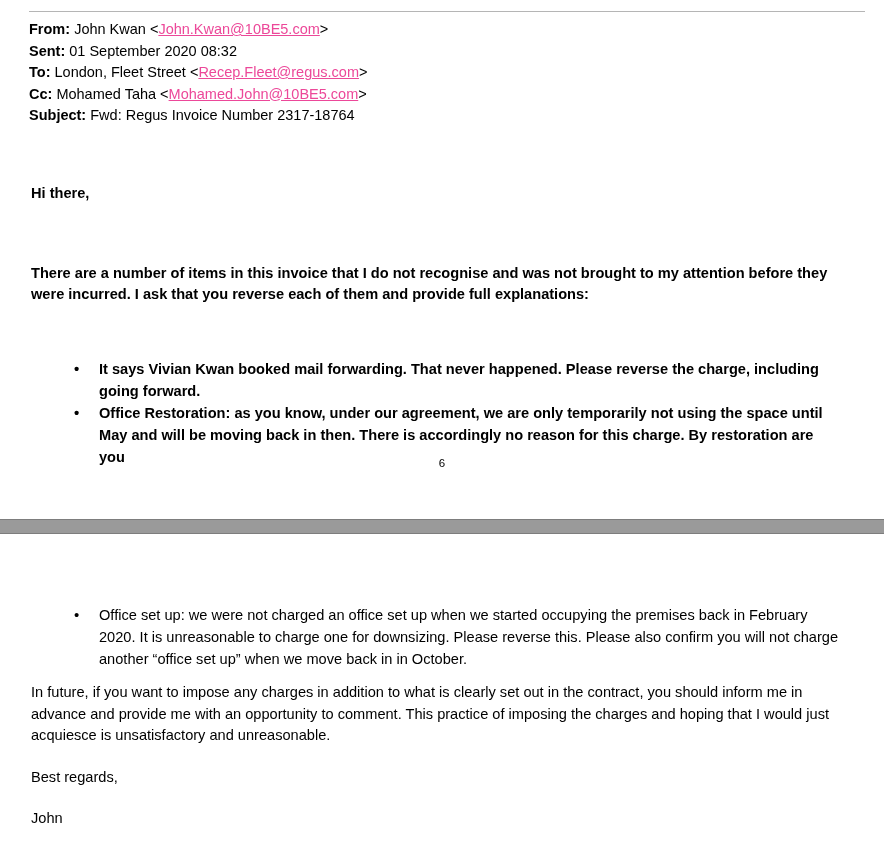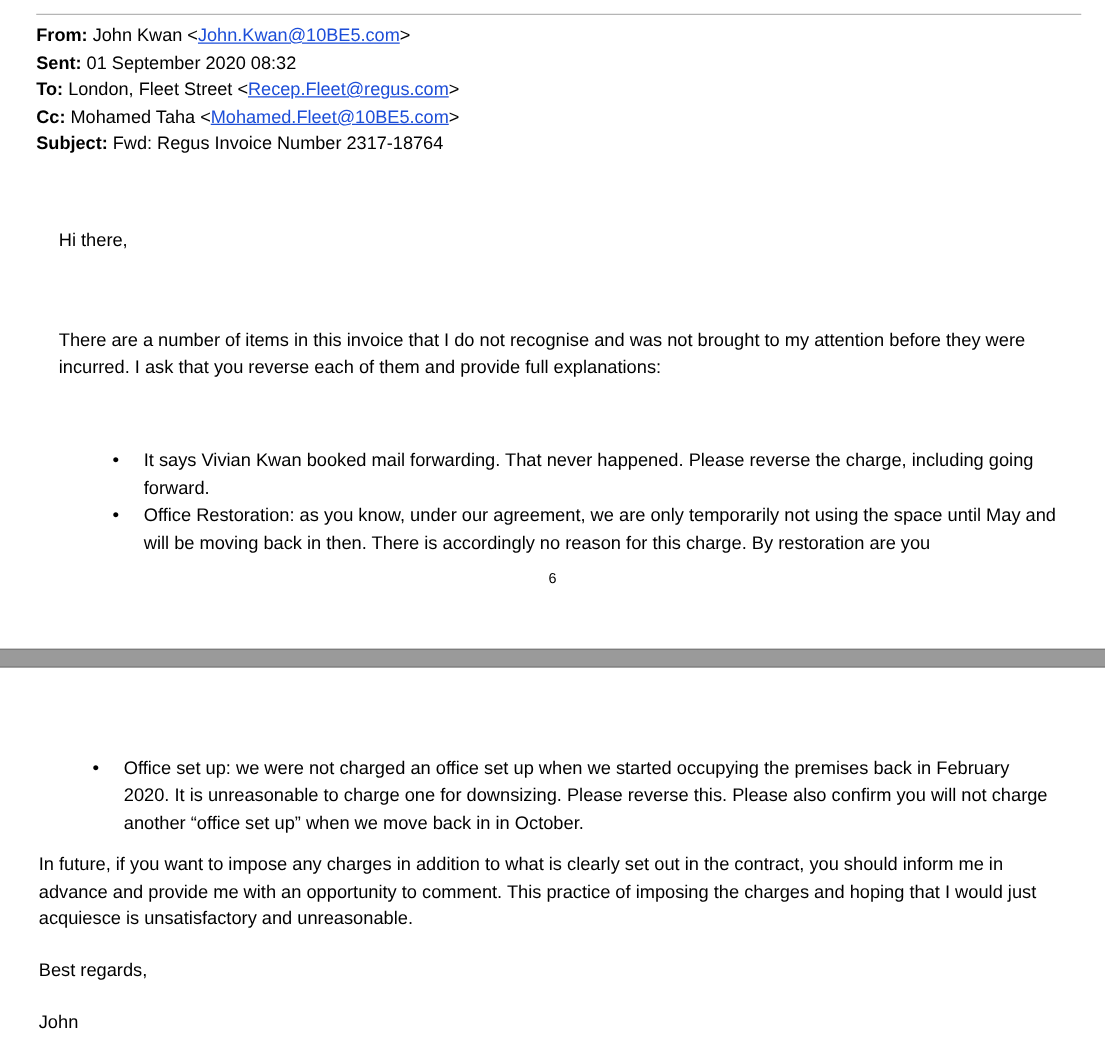--- a/index.html
+++ b/index.html
@@ -37,31 +37,32 @@
     line-height: 21.5px;
     font-size: 14.5px;
   }
   .header-line {
     white-space: nowrap;
   }
   .hdr-label {
     font-weight: bold;
   }
   a.eml {
-    color: #1d4ed8;
+    color: #ec4899;
     text-decoration: underline;
     text-align: center;
   }
   .body-block {
     position: absolute;
-    left: 47px;
+    left: 31px;
     top: 183px;
     width: 822px;
     font-size: 14.6px;
     line-height: 21.5px;
+    font-weight: bold;
   }
   .para {
     margin: 0;
   }
   .spacer-lg { height: 58px; }
   .spacer-md { height: 40px; }
   ul.bullets {
     margin: 12px;
     padding: 0 0 0 56px;
     list-style: none;
@@ -129,21 +130,21 @@
     <div class="header-line">
       <span class="hdr-label">Sent:</span>
       <span>01 September 2020 08:32</span>
     </div>
     <div class="header-line">
       <span class="hdr-label">To:</span>
       <span>London, Fleet Street &lt;</span><a class="eml" href="#">Recep.Fleet@regus.com</a><span>&gt;</span>
     </div>
     <div class="header-line">
       <span class="hdr-label">Cc:</span>
-      <span>Mohamed Taha &lt;</span><a class="eml" href="#">Mohamed.Fleet@10BE5.com</a><span>&gt;</span>
+      <span>Mohamed Taha &lt;</span><a class="eml" href="#">Mohamed.John@10BE5.com</a><span>&gt;</span>
     </div>
     <div class="header-line">
       <span class="hdr-label">Subject:</span>
       <span>Fwd: Regus Invoice Number 2317-18764</span>
     </div>
   </div>
 
   <div class="body-block">
     <p class="para">Hi there,</p>
     <div class="spacer-lg"></div>

